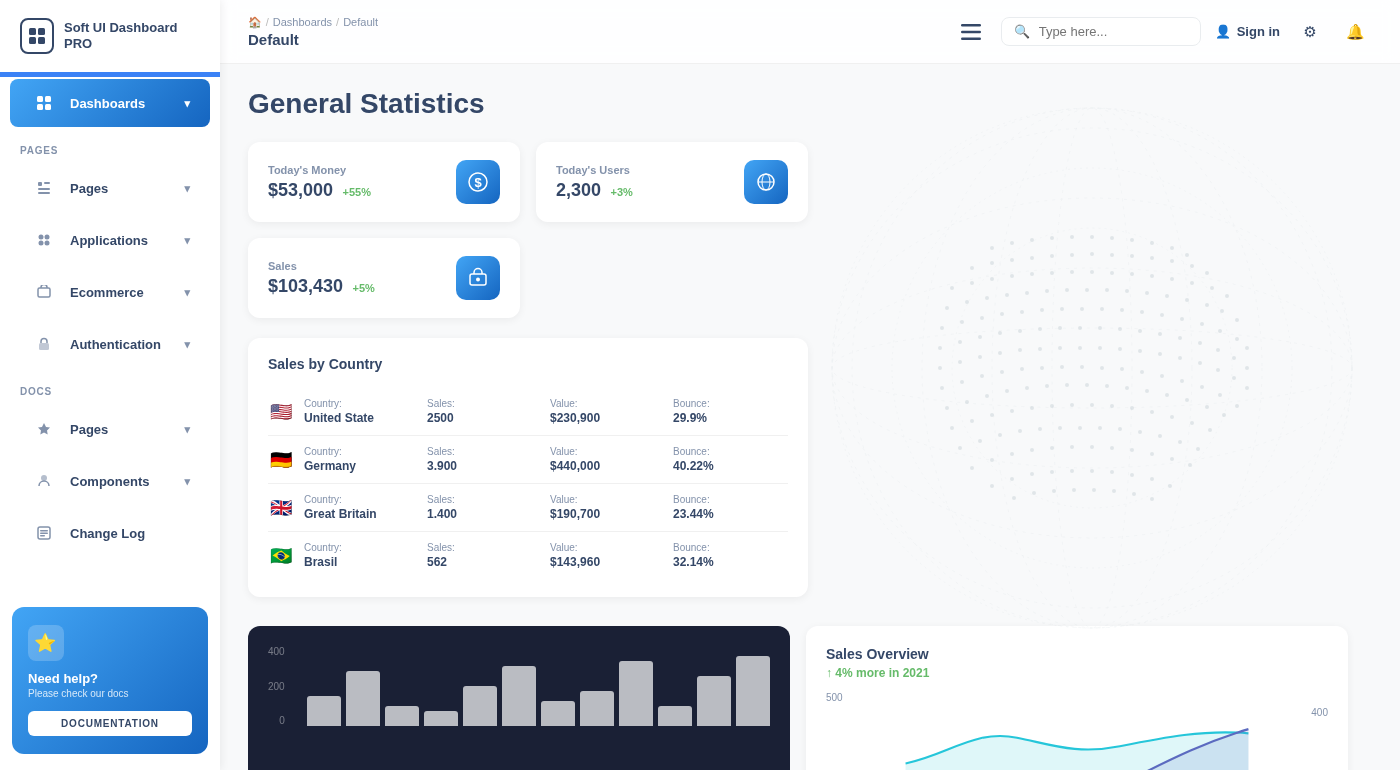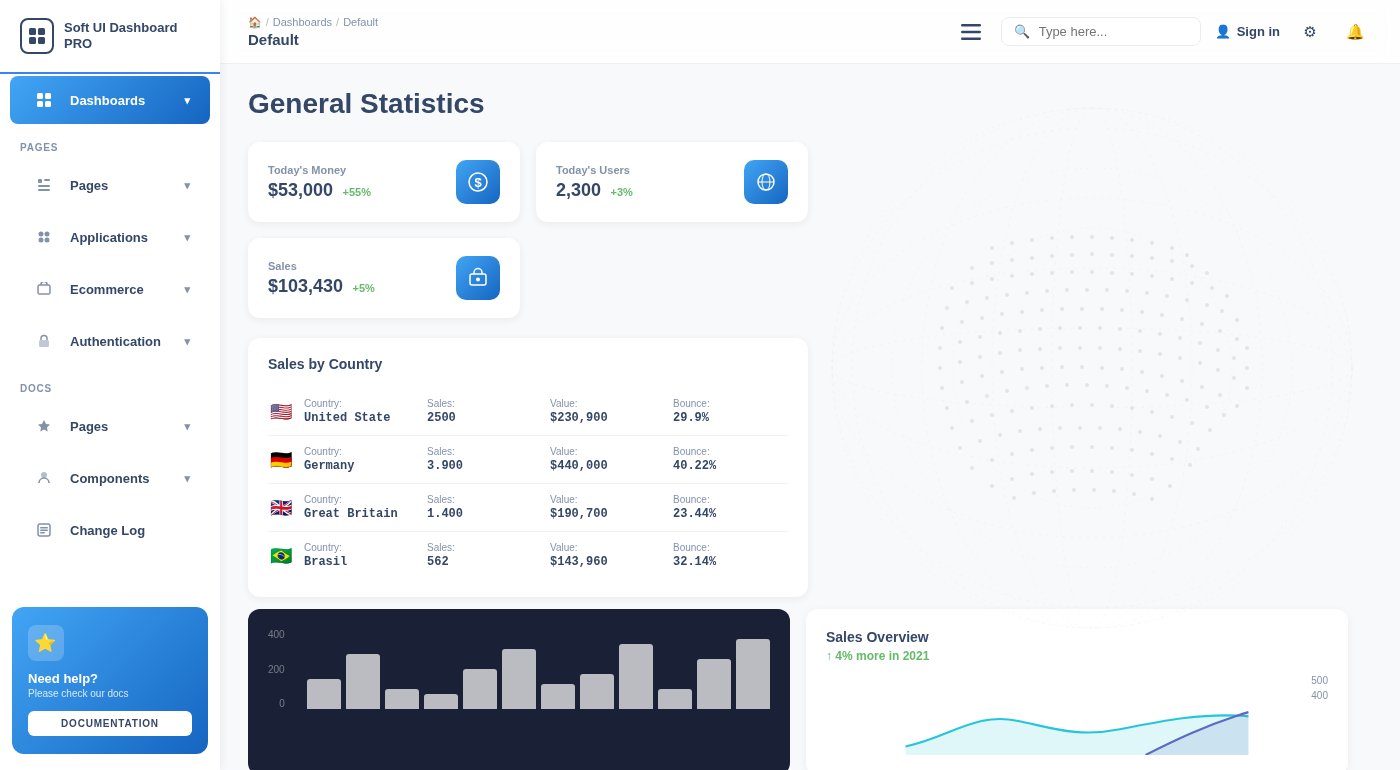--- a/index.html
+++ b/index.html
@@ -15,21 +15,21 @@
       flex-direction: column;
       box-shadow: 2px 0 8px rgba(0,0,0,0.06);
       z-index: 10;
       overflow-y: auto;
     }
     .sidebar-logo {
       display: flex;
       align-items: center;
       padding: 18px 20px;
       gap: 10px;
-      border-bottom: 2px solid #3b82f6;
+      border-bottom: 5px solid #3b82f6;
     }
     .logo-icon {
       width: 36px;
       height: 36px;
       border: 2px solid #344767;
       border-radius: 8px;
       display: flex;
       align-items: center;
       justify-content: center;
       color: #344767;
@@ -255,21 +255,21 @@
       font-size: 20px;
     }
 
     
     .sales-country-card {
       background: #fff;
       border-radius: 12px;
       padding: 18px 20px;
       max-width: 560px;
       box-shadow: 0 2px 8px rgba(0,0,0,0.06);
-      margin-bottom: 12px;
+      margin-bottom: 29px;
       position: relative;
       z-index: 1;
     }
     .sales-country-title {
       font-size: 14px;
       font-weight: 700;
       color: #344767;
       margin-bottom: 16px;
     }
     .country-row {
@@ -286,21 +286,21 @@
       border-radius: 3px;
       overflow: hidden;
       flex-shrink: 0;
       font-size: 18px;
       display: flex;
       align-items: center;
       justify-content: center;
     }
     .country-col { flex: 1; }
     .country-col-label { font-size: 10px; color: #8392ab; margin-bottom: 2px; }
-    .country-col-value { font-size: 12px; font-weight: 600; color: #344767; font-family: Liberation Mono, monospace; }
+    .country-col-value { font-size: 12px; font-weight: 600; color: #344767; }
 
     
     .bottom-grid {
       display: grid;
       grid-template-columns: 1fr 1fr;
       gap: 16px;
       max-width: 1100px;
     }
     .chart-card {
       background: #1a2035;
@@ -914,21 +914,21 @@
           </div>
         </div>
 
         <div class="overview-card">
           <div class="overview-title">Sales Overview</div>
           <div class="overview-subtitle">
             <span>↑</span>
             <span>4% more in 2021</span>
           </div>
           <div class="line-chart-area">
-            <div style="display:flex;justify-content:flex-end;font-size:10px;color:#8392ab;margin-bottom:4px;">
+            <div style="display:flex;justify-content:flex-start;font-size:10px;color:#8392ab;margin-bottom:4px;">
               <span>500</span>
             </div>
             <div style="display:flex;justify-content:flex-end;font-size:10px;color:#8392ab;">
               <span>400</span>
             </div>
 
             <svg viewBox="0 0 400 70" width="100%" height="60" style="position:absolute;bottom:0;left:0;">
 
               <path d="M 0 60 C 50 50, 80 20, 130 30 C 170 38, 200 50, 250 40 C 300 30, 350 20, 400 25" stroke="#26c6da" stroke-width="2.5" fill="none"></path>
 

